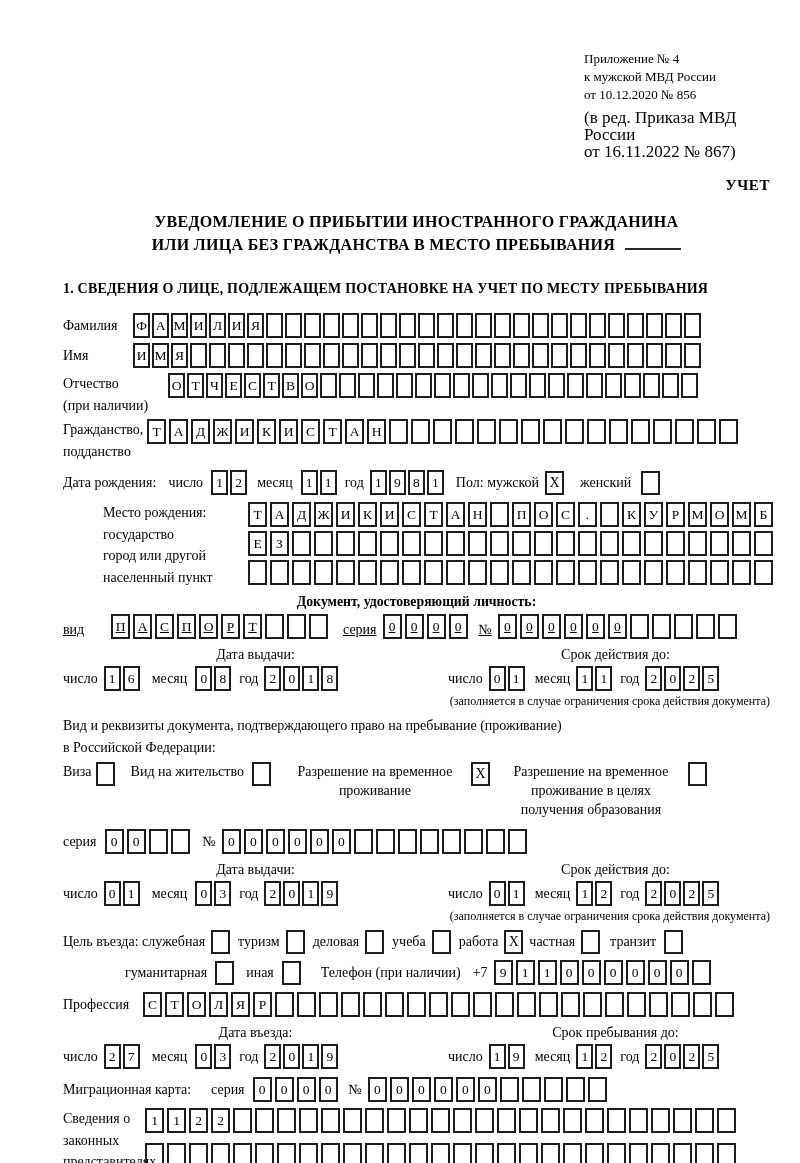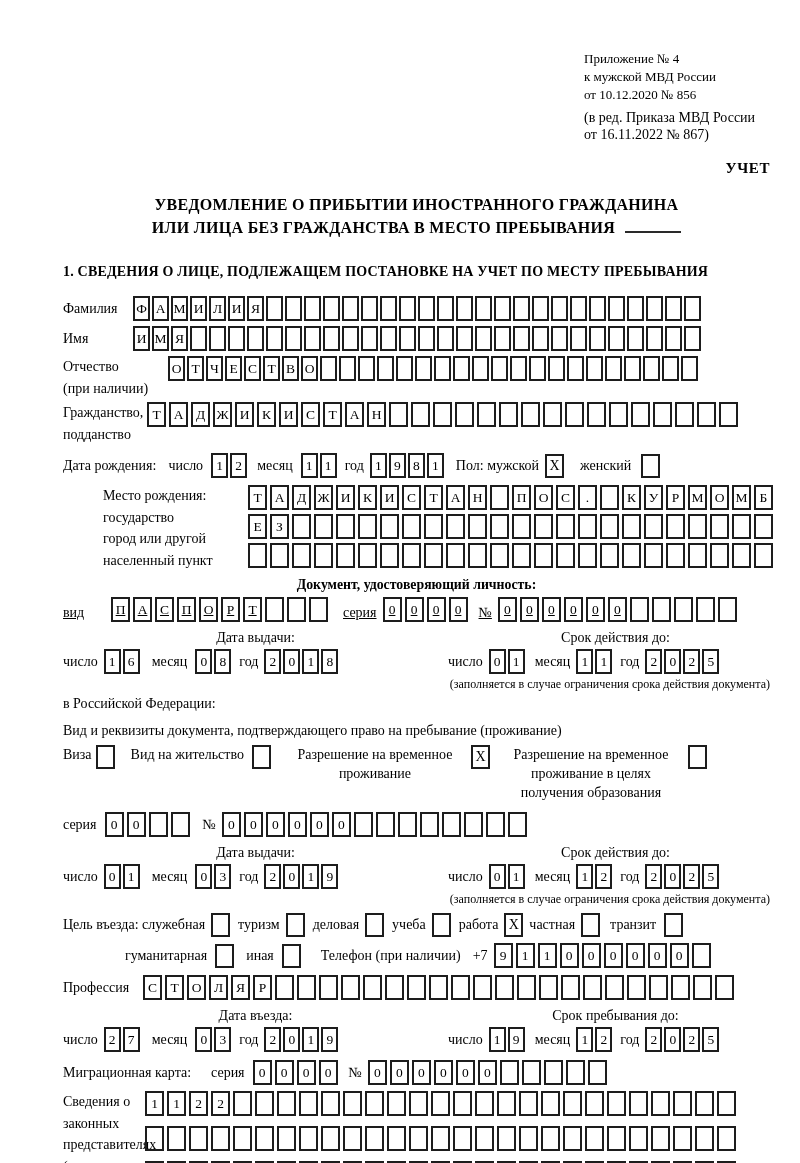--- a/index.html
+++ b/index.html
@@ -1,20 +1,20 @@
 <!DOCTYPE html>
 <html><head>
 <meta charset="utf-8">
 <style>
   html,body{margin:0;padding:0;background:#fff;}
   body{width:800px;height:1163px;font-family:"Liberation Serif",serif;color:#000;overflow:hidden;}
   .page{box-sizing:border-box;width:800px;height:1163px;padding:34px 30px 12px 63px;}
   
   .hdr{width:186px;margin-left:auto;font-size:13px;line-height:18px;margin-top:16px;}
-  .hdr .amend{margin-top:5px;font-size:14px;line-height:17px;}
+  .hdr .amend{margin-top:5px;font-size:17px;line-height:17px;}
   .forma{text-align:right;font-weight:bold;font-size:15px;letter-spacing:.6px;margin-top:17px;}
   .title{text-align:center;font-weight:bold;font-size:16px;line-height:23px;margin-top:16px;letter-spacing:.3px;}
   .uline{display:inline-block;width:56px;border-bottom:2px solid #2a2a2a;height:13px;margin-left:10px;}
   .sech{font-weight:bold;font-size:14px;margin-top:25px;letter-spacing:.2px;white-space:nowrap;}
   
   .frow{display:flex;align-items:flex-start;margin-top:5px;}
   .flabel{font-size:14px;line-height:19px;flex:none;}
   .lblcol{flex:none;}
   .lblcol div{font-size:14px;line-height:21.5px;}
   .cells{display:flex;flex:none;}
@@ -414,22 +414,22 @@
             <span class="cell">2</span>
             <span class="cell">5</span>
           </div>
       </div>
     </div>
     <div class="dnote">
         <span>(заполняется в случае ограничения срока действия документа)</span>
       </div>
   </div>
 
+  <div class="plain">Вид и реквизиты документа, подтверждающего право на пребывание (проживание)</div>
   <div class="plain" style="margin-top:2px;">в Российской Федерации:</div>
-  <div class="plain">Вид и реквизиты документа, подтверждающего право на пребывание (проживание)</div>
 
   <div class="optrow">
     <div class="opt">
       <span class="txt">Виза</span>
       <span class="checkbox" style="margin-left:4px;"></span>
     </div>
     <div class="opt gap16">
       <span class="txt">Вид на жительство</span>
       <span class="checkbox gap16"></span>
     </div>

